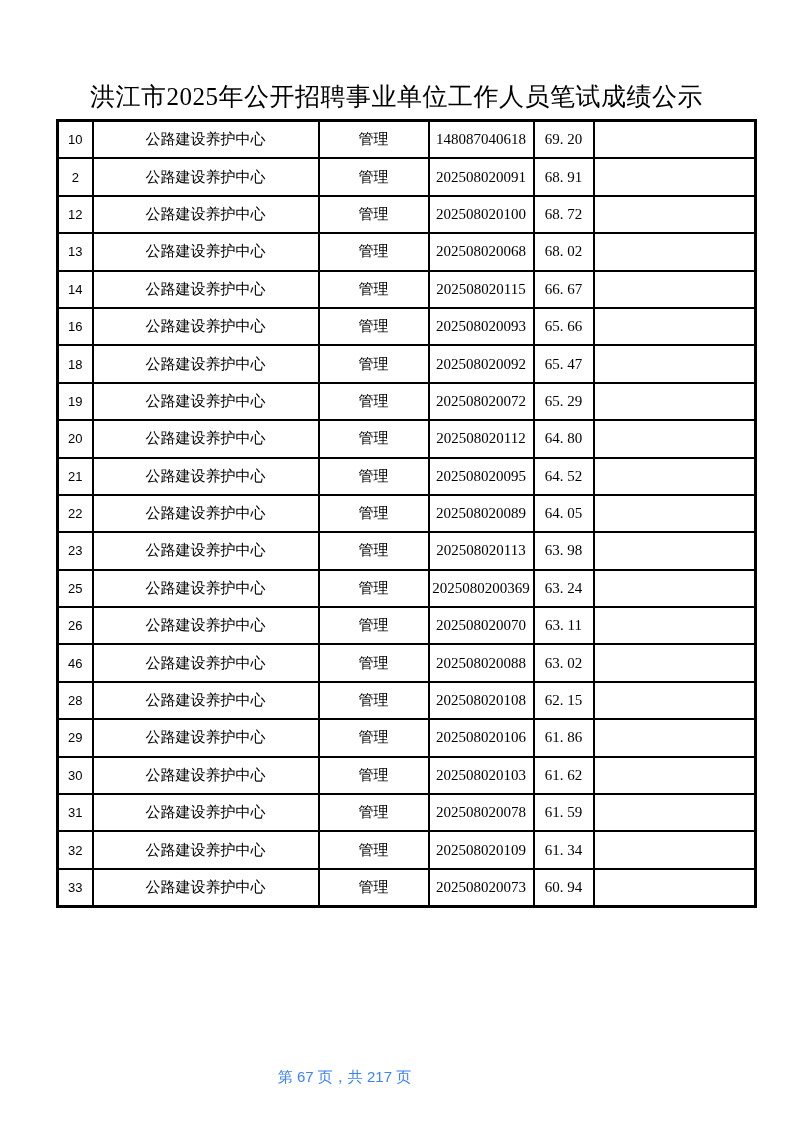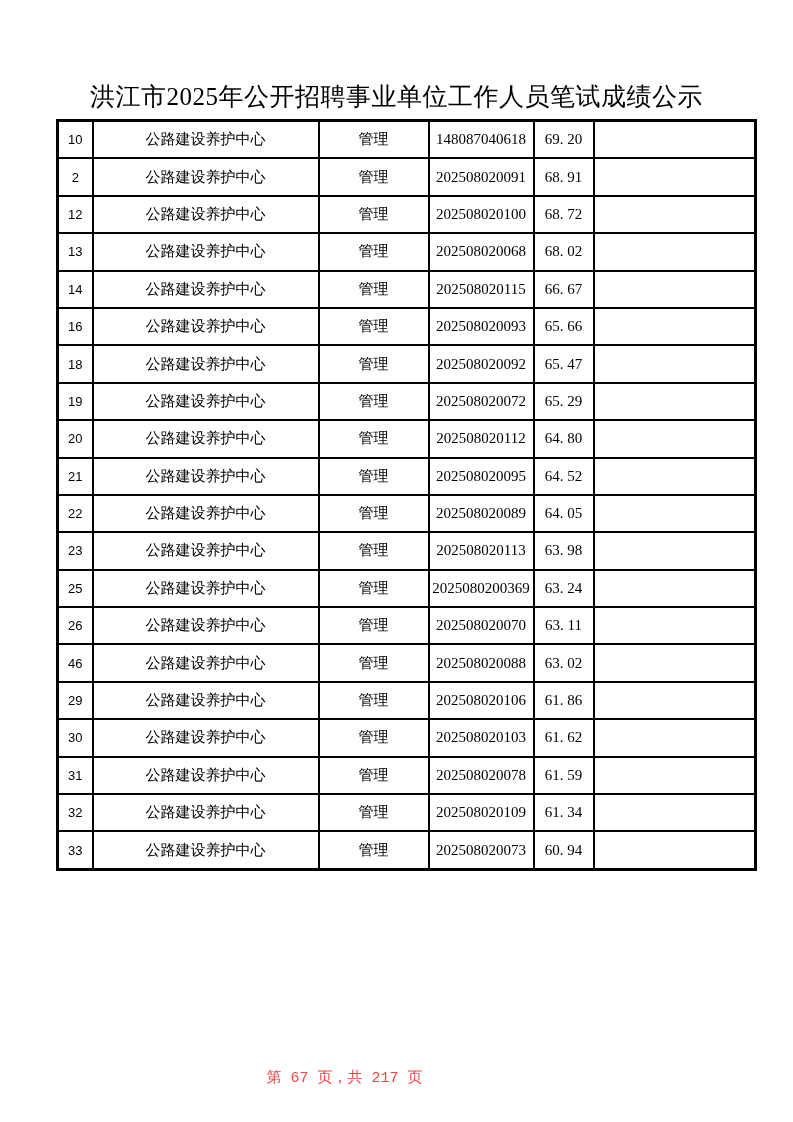--- a/index.html
+++ b/index.html
@@ -58,22 +58,22 @@
     font-size: 15px;
     letter-spacing: 0px;
   }
   .page-footer {
     position: absolute;
     top: 1068px;
     left: 0;
     width: 689px;
     text-align: center;
     font-size: 15px;
-    font-family: Liberation Mono, monospace;
-    color: #ef4444;
+    font-family: Liberation Sans, sans-serif;
+    color: #3b82f6;
   }
 </style>
 </head>
 <body>
 
 <div class="page">
 
   <h1 class="doc-title">洪江市2025年公开招聘事业单位工作人员笔试成绩公示</h1>
 
   <table class="score-table">
@@ -200,20 +200,28 @@
         </tr>
         <tr>
           <td class="col-no">46</td>
           <td class="col-unit">公路建设养护中心</td>
           <td class="col-position">管理</td>
           <td class="col-exam_no">202508020088</td>
           <td class="col-score">63. 02</td>
           <td class="col-remark"></td>
         </tr>
         <tr>
+          <td class="col-no">28</td>
+          <td class="col-unit">公路建设养护中心</td>
+          <td class="col-position">管理</td>
+          <td class="col-exam_no">202508020108</td>
+          <td class="col-score">62. 15</td>
+          <td class="col-remark"></td>
+        </tr>
+        <tr>
           <td class="col-no">29</td>
           <td class="col-unit">公路建设养护中心</td>
           <td class="col-position">管理</td>
           <td class="col-exam_no">202508020106</td>
           <td class="col-score">61. 86</td>
           <td class="col-remark"></td>
         </tr>
         <tr>
           <td class="col-no">30</td>
           <td class="col-unit">公路建设养护中心</td>

